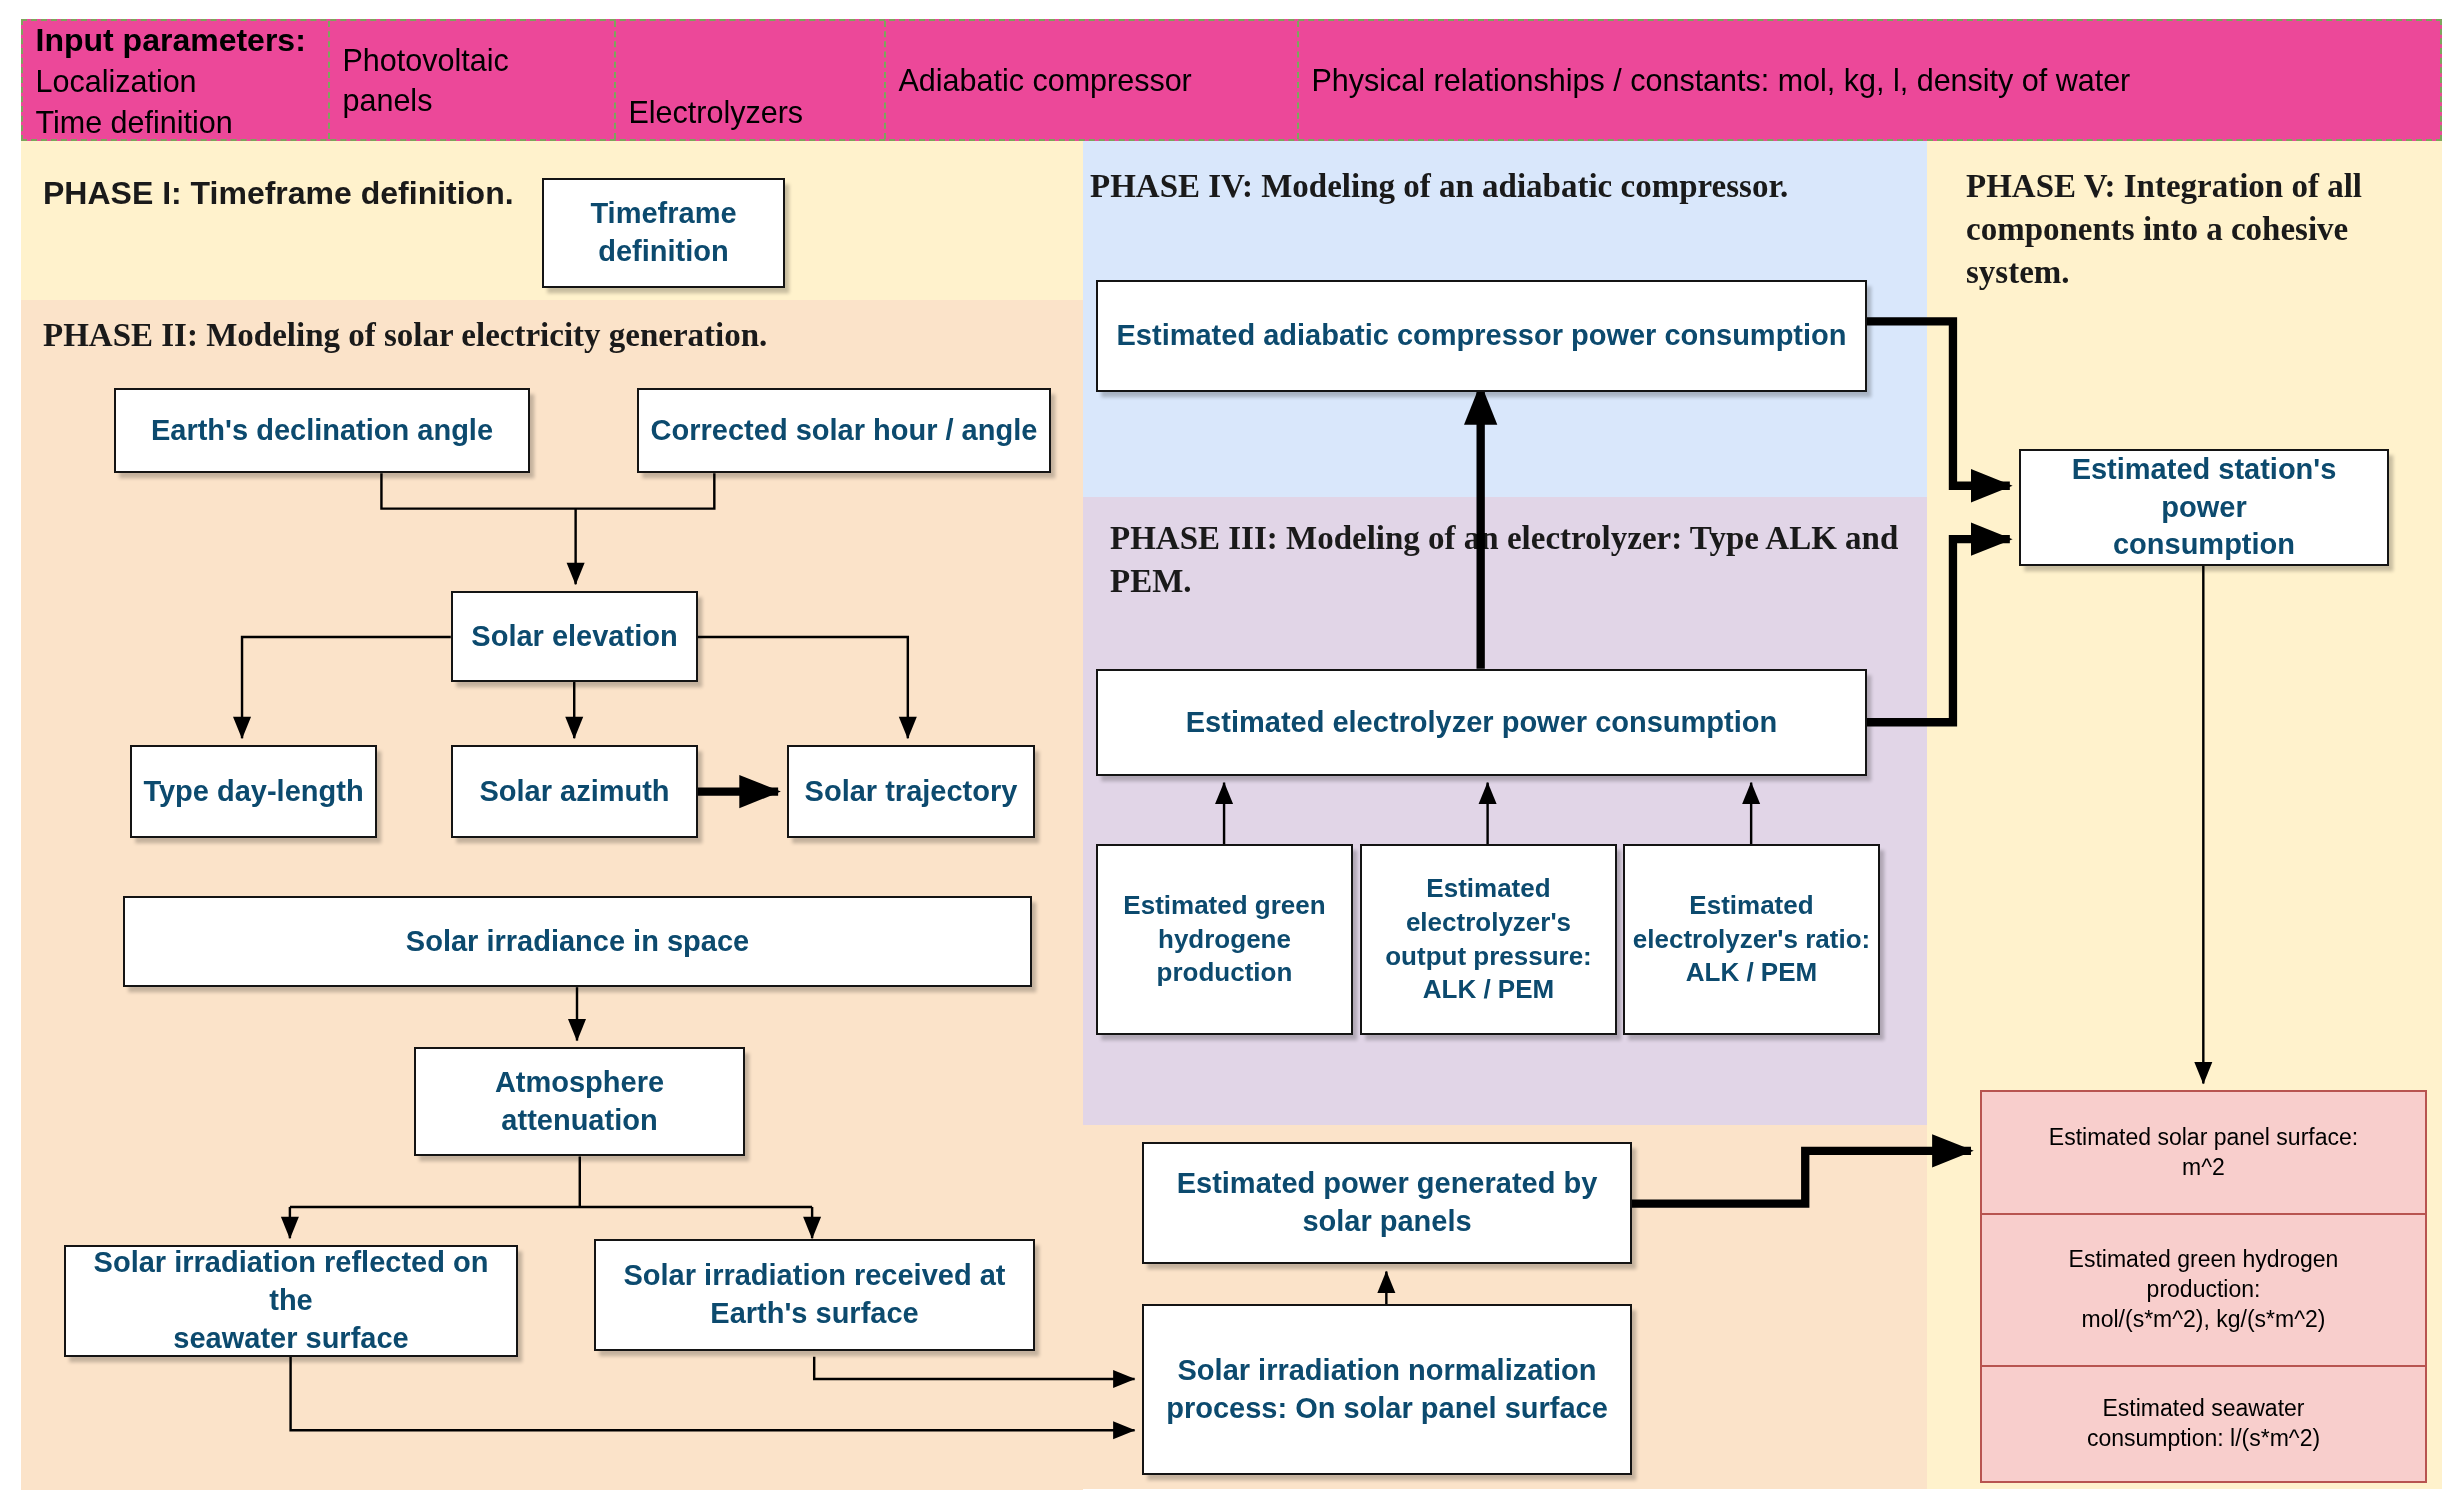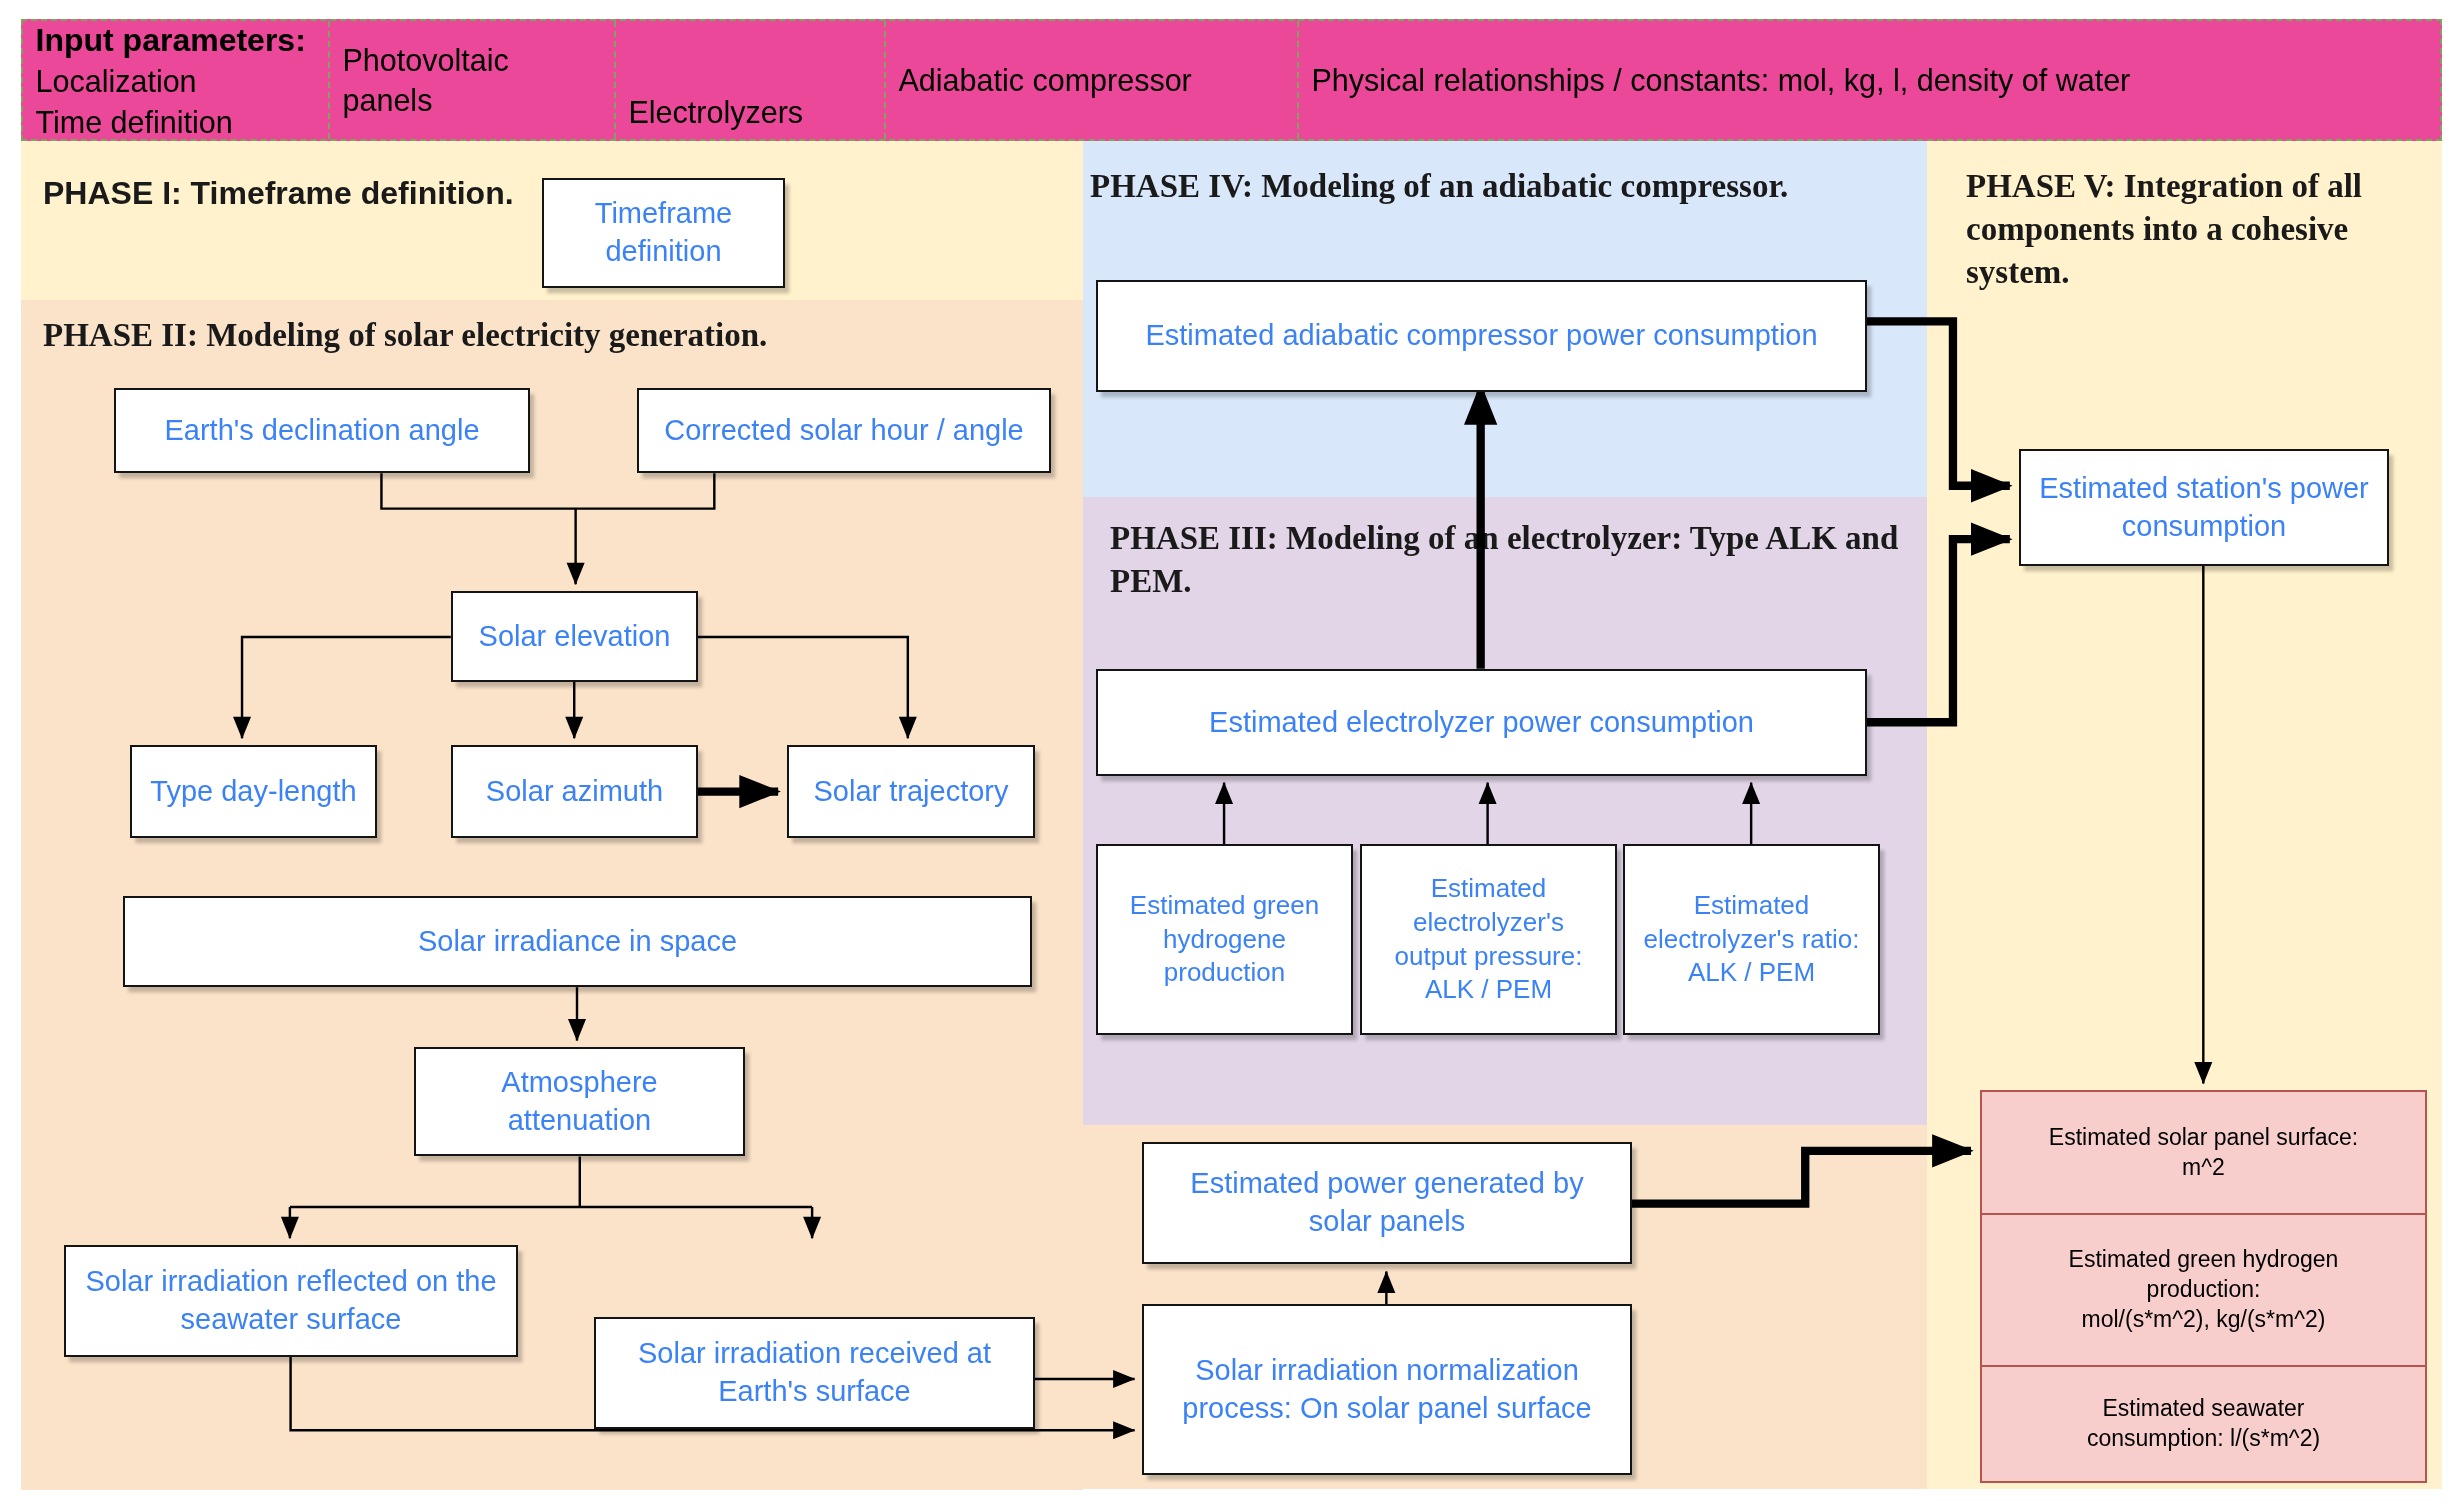--- a/index.html
+++ b/index.html
@@ -9,22 +9,22 @@
   .greenbar{background:#ec4899;border:2.8px dashed #7ca65c;display:flex;flex-direction:row;align-items:stretch;}
   .gseg{box-sizing:border-box;display:flex;flex-direction:column;justify-content:center;padding:7px 12.5px;font-size:30.5px;line-height:1.32;color:#000;}
   .gseg + .gseg{border-left:2.8px dashed #7ca65c;}
   .gseg .ghead{font-weight:bold;font-size:32px;}
   [data-bind]{white-space:pre-line;}
   .ptitle{position:absolute;font-weight:bold;color:#1a1a1a;line-height:1.3;}
   .serif{font-family:"Liberation Serif", serif;font-size:33px;}
   .sans{font-family:"Liberation Sans", sans-serif;font-size:32px;}
   .node{position:absolute;box-sizing:border-box;background:#ffffff;border:2.8px solid #141414;
         display:flex;align-items:center;justify-content:center;text-align:center;
-        font-size:29px;line-height:1.3;color:#3b82f6;padding:4.2px 7px;
-        box-shadow:4.9px 5.5px 3.5px rgba(0,0,0,0.22);}
+        font-size:29px;line-height:1.3;color:#0c4a6e;padding:4.2px 7px;
+        box-shadow:4.9px 5.5px 3.5px rgba(0,0,0,0.22);font-weight:bold;}
   .node.small{font-size:26px;}
   .svglayer{position:absolute;left:0;top:0;z-index:5;}
   .node,.outtable{z-index:10;}
   .outtable{position:absolute;box-sizing:border-box;background:#f8cecc;border:2.8px solid #b85450;
             display:flex;flex-direction:column;}
   .outrow{box-sizing:border-box;display:flex;align-items:center;justify-content:center;text-align:center;
           font-size:23px;line-height:1.3;color:#000;padding:4.2px 9.7px;}
   .outrow + .outrow{border-top:2.8px solid #b85450;}
 </style>
 </head>
@@ -127,21 +127,21 @@
     <span data-bind="nodes.irradiance_space">Solar irradiance in space</span>
   </div>
   <div class="node" style="left:414px;top:1047px;width:331px;height:109px;">
     <span data-bind="nodes.atmosphere">Atmosphere
 attenuation</span>
   </div>
   <div class="node" style="left:64px;top:1245px;width:454px;height:112px;">
     <span data-bind="nodes.reflected">Solar irradiation reflected on the
 seawater surface</span>
   </div>
-  <div class="node" style="left:594px;top:1317px;width:441px;height:112px;">
+  <div class="node" style="left:594px;top:1239px;width:441px;height:112px;">
     <span data-bind="nodes.received">Solar irradiation received at
 Earth's surface</span>
   </div>
   <div class="node" style="left:1142px;top:1304px;width:490px;height:171px;">
     <span data-bind="nodes.normalization">Solar irradiation normalization
 process: On solar panel surface</span>
   </div>
   <div class="node" style="left:1142px;top:1142px;width:490px;height:122px;">
     <span data-bind="nodes.power_panels">Estimated power generated by
 solar panels</span>

